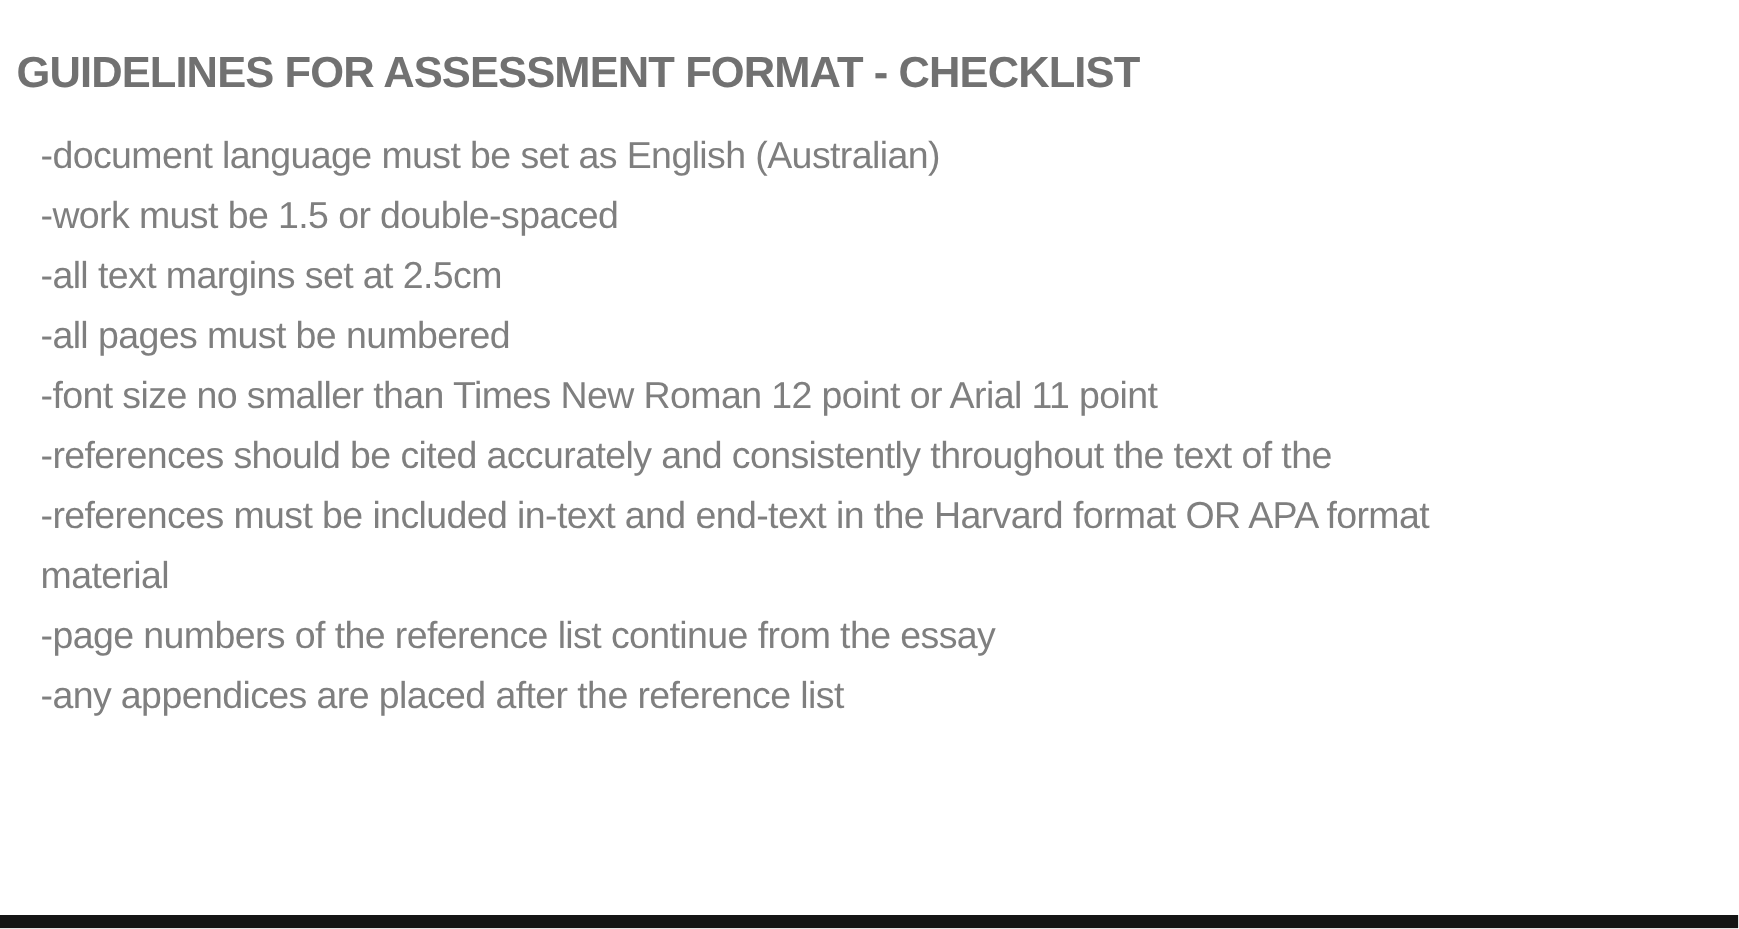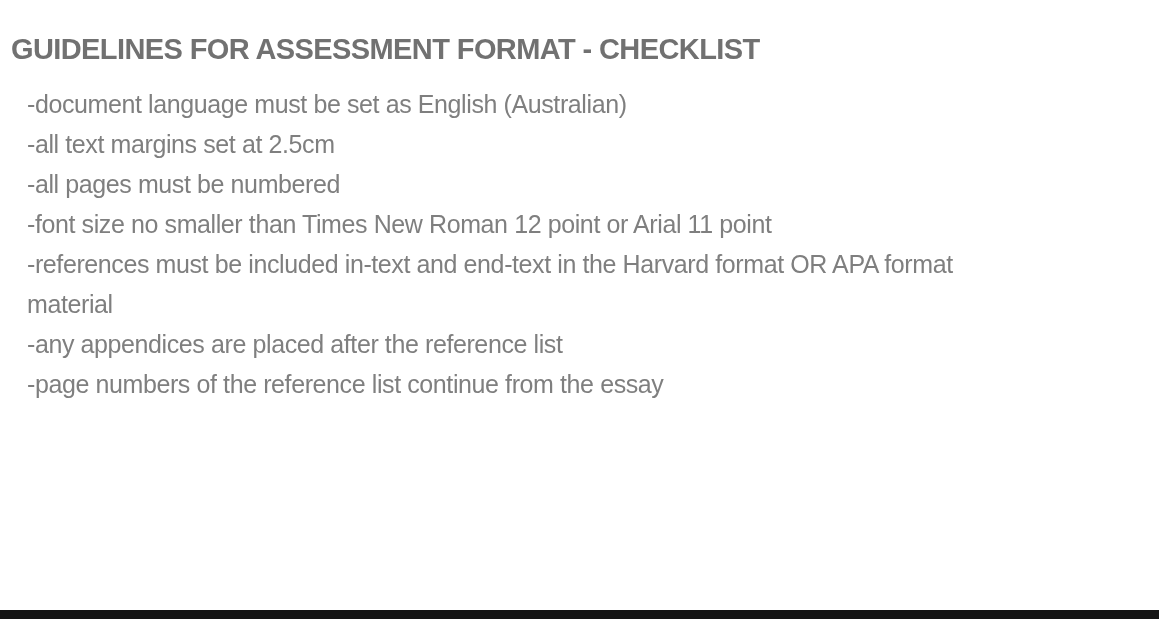--- a/index.html
+++ b/index.html
@@ -50,23 +50,25 @@
   }
 </style>
 </head>
 <body>
 
 <div class="page">
   <div class="content">
     <h1 class="title">GUIDELINES FOR ASSESSMENT FORMAT - CHECKLIST</h1>
     <div class="lines">
       <div class="line">-document language must be set as English (Australian)</div>
+      <div class="line">-work must be 1.5 or double-spaced</div>
       <div class="line">-all text margins set at 2.5cm</div>
       <div class="line">-all pages must be numbered</div>
       <div class="line">-font size no smaller than Times New Roman 12 point or Arial 11 point</div>
+      <div class="line">-references should be cited accurately and consistently throughout the text of the</div>
       <div class="line">-references must be included in-text and end-text in the Harvard format OR APA format</div>
       <div class="line">material</div>
+      <div class="line">-page numbers of the reference list continue from the essay</div>
       <div class="line">-any appendices are placed after the reference list</div>
-      <div class="line">-page numbers of the reference list continue from the essay</div>
     </div>
   </div>
   <div class="bottom-bar"></div>
 </div>
 
 </body></html>

